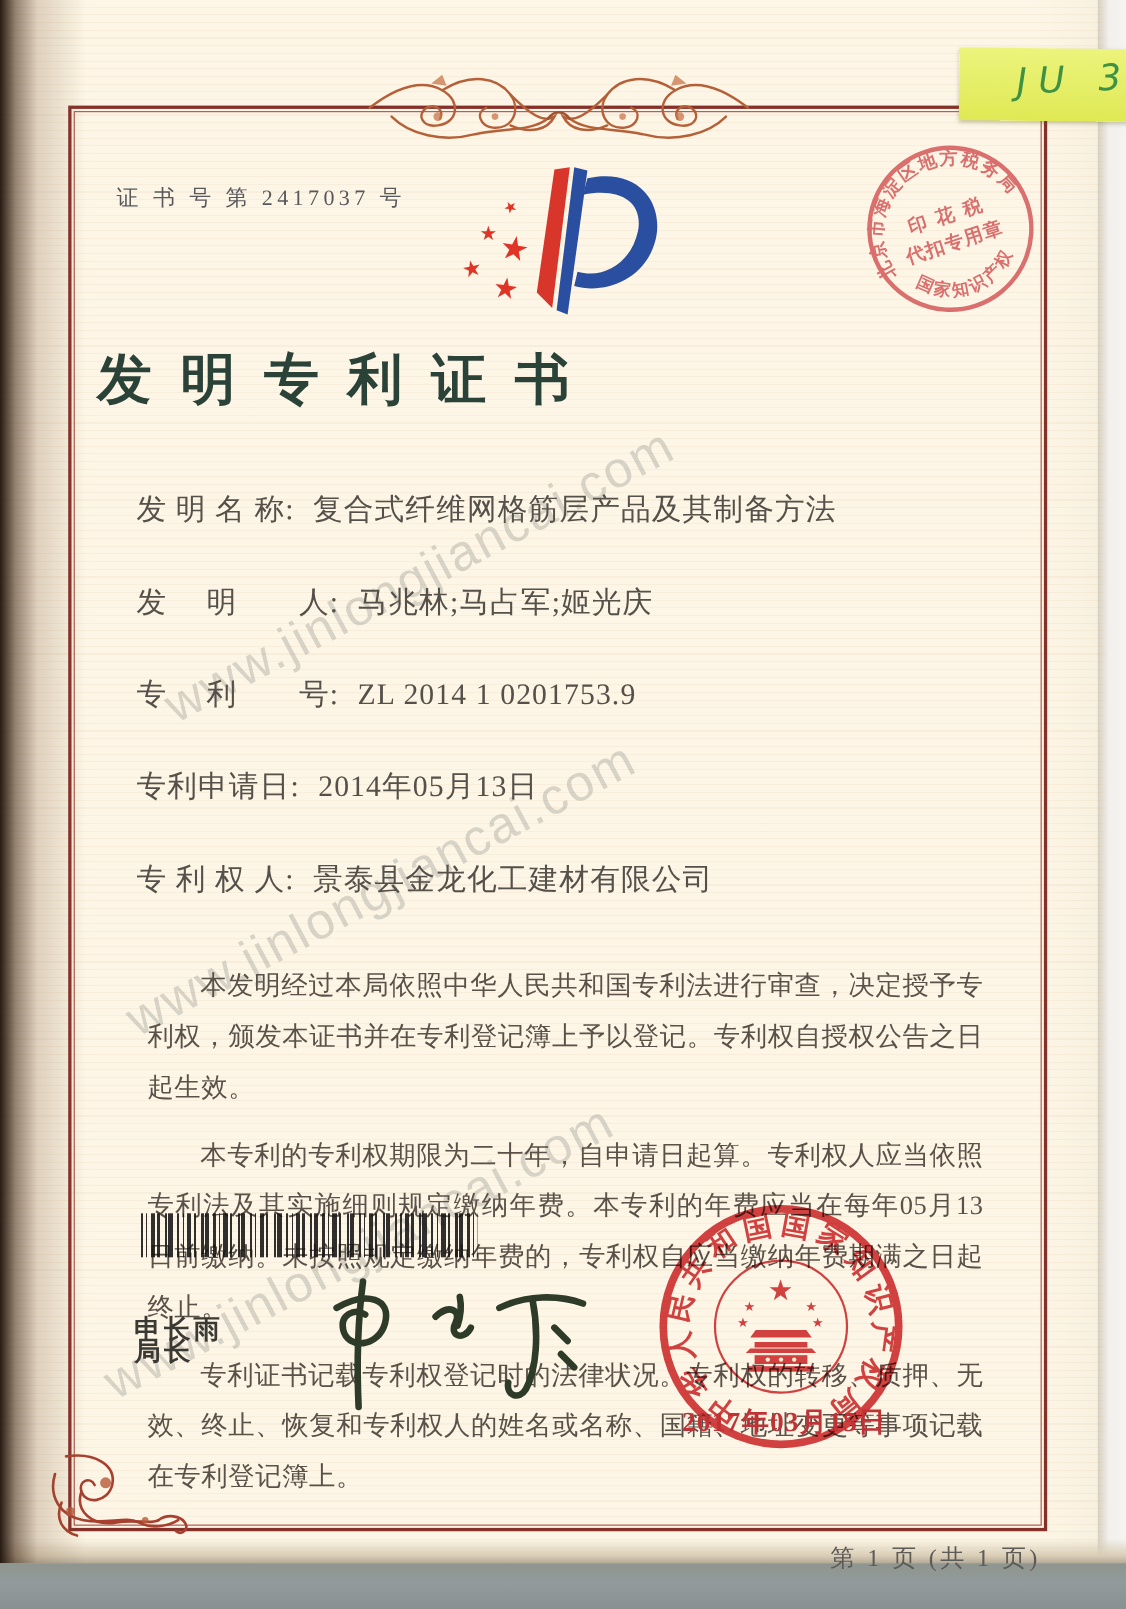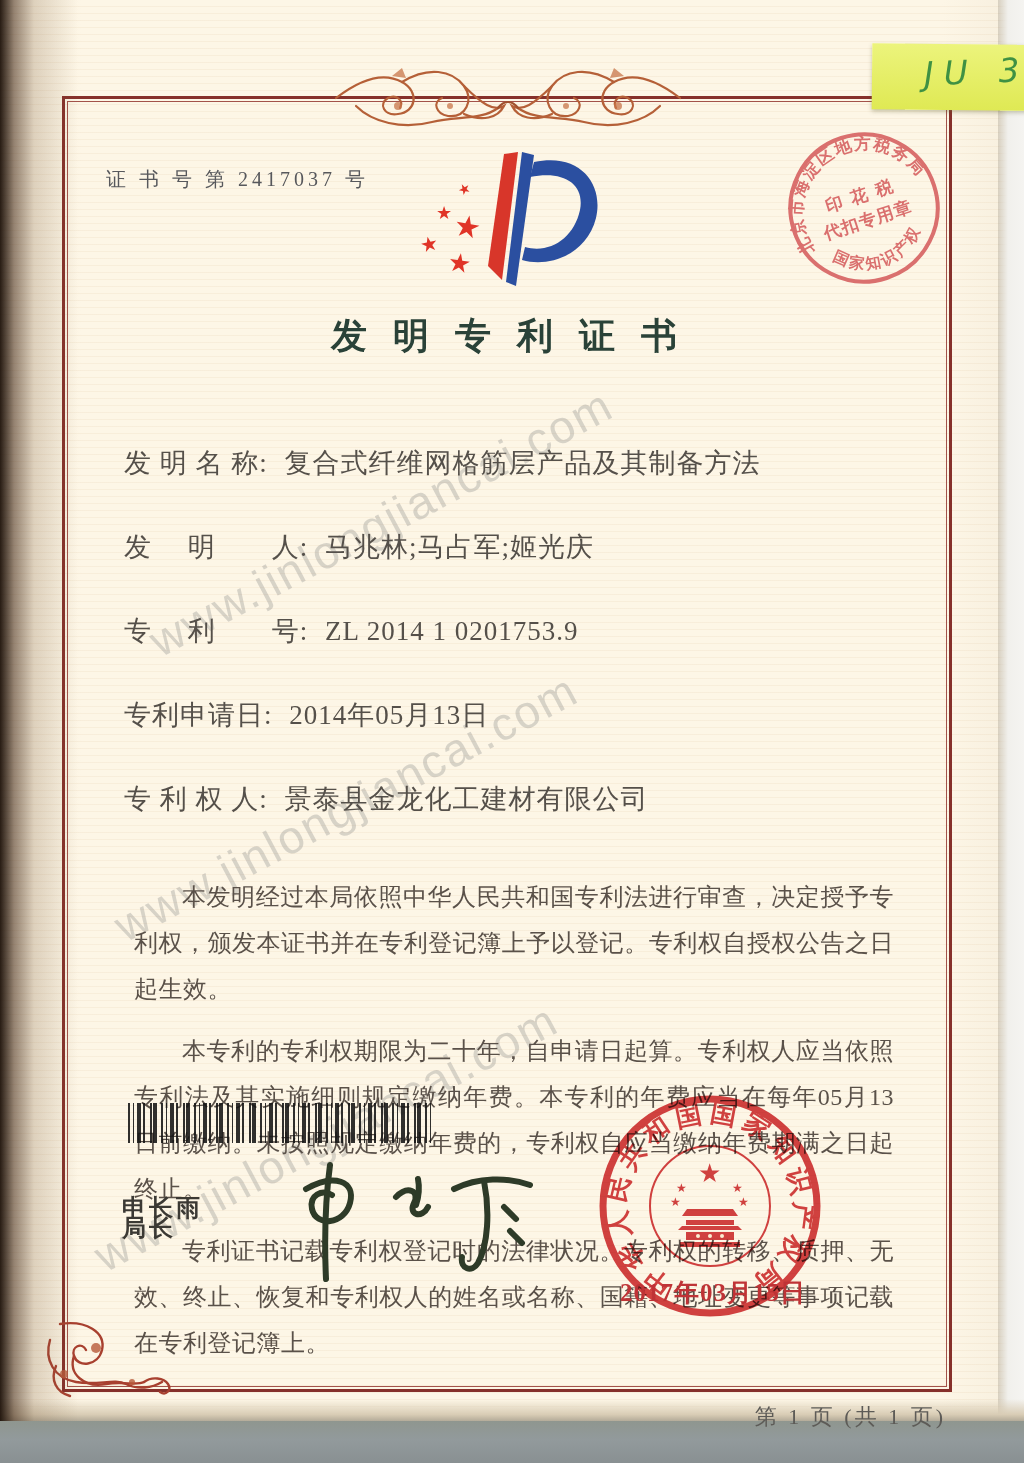--- a/index.html
+++ b/index.html
@@ -51,21 +51,21 @@
   }
   
   .cert-no{
     position:absolute;left:106px;top:166px;z-index:8;
     font-size:20px;color:#57585c;letter-spacing:4px;
   }
   .logo{position:absolute;left:412px;top:146px;width:200px;height:152px;z-index:8;}
   .logo .star{position:absolute;color:#e03427;line-height:1;font-family:"DejaVu Sans",sans-serif;}
   .title{
     position:absolute;left:62px;top:312px;width:884px;z-index:8;
-    text-align:center;font-size:36px;font-weight:600;color:#2a4238;
+    text-align:left;font-size:50px;font-weight:600;color:#2a4238;
     letter-spacing:26px;text-indent:26px;
   }
   .fields{position:absolute;left:124px;top:445px;width:760px;z-index:8;}
   .frow{margin-bottom:48px;font-size:27px;color:#55504a;white-space:nowrap;}
   .flabel{letter-spacing:1px;}
   .fvalue{margin-left:10px;letter-spacing:1px;}
   .paras{position:absolute;left:118px;top:858px;width:792px;z-index:8;}
   .paras p{
     margin:16px;font-size:24px;line-height:46px;color:#5a5149;
     text-indent:2em;text-align:justify;letter-spacing:.5px;

